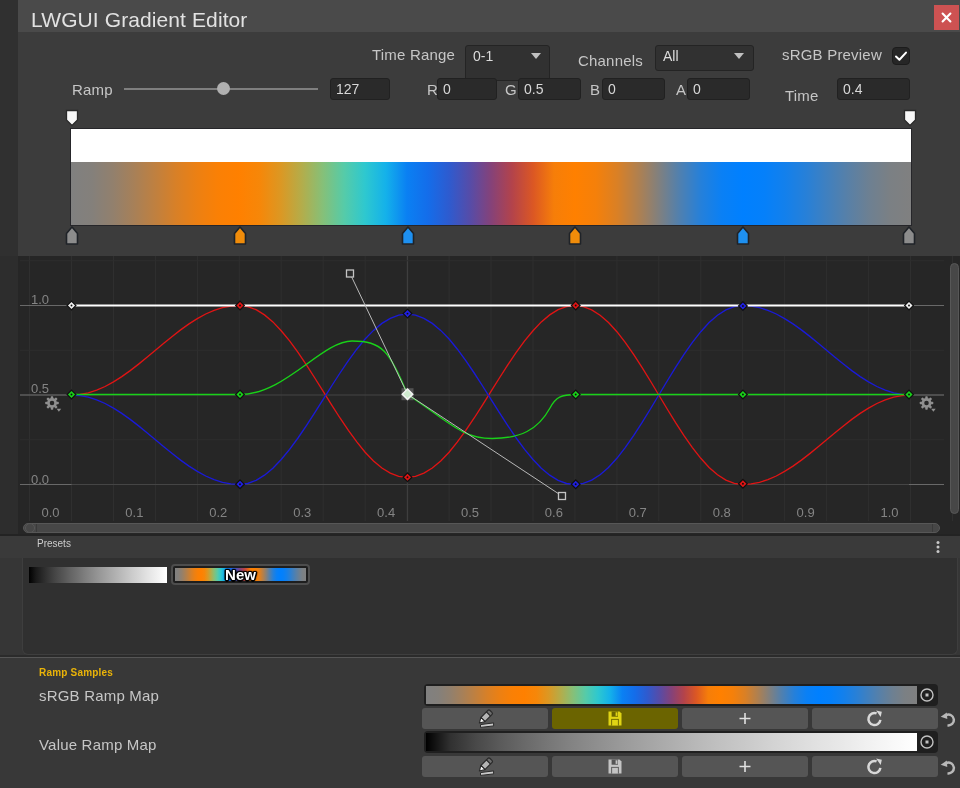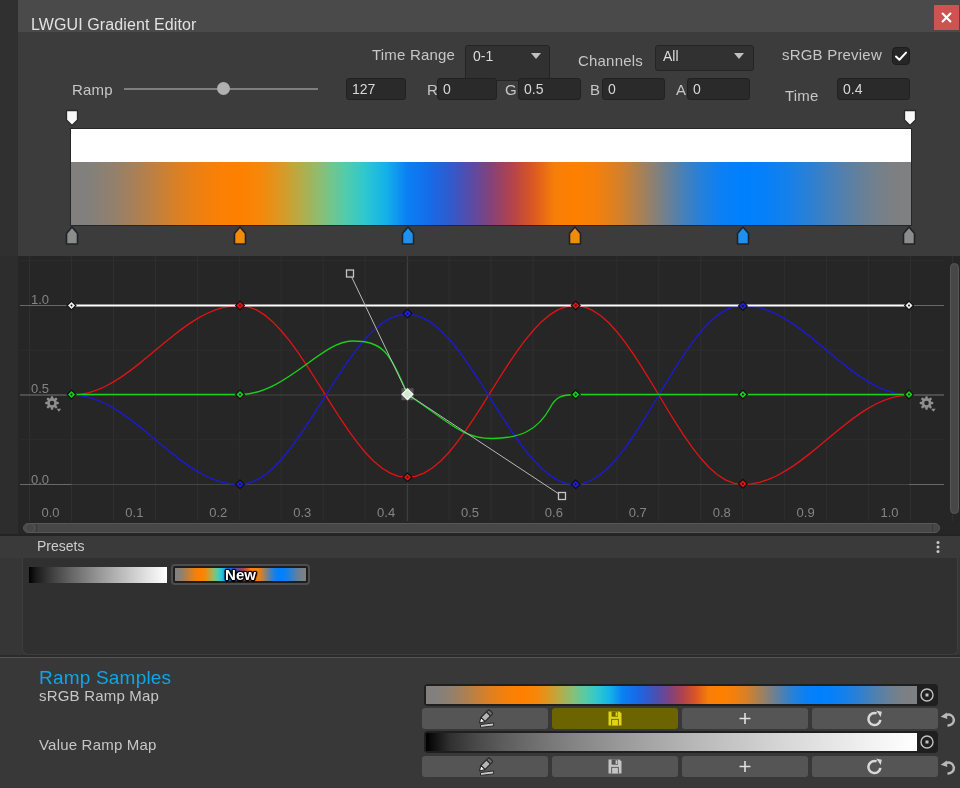--- a/index.html
+++ b/index.html
@@ -5,21 +5,21 @@
 .abs{position:absolute}
 .lbl{color:#c6c6c6;font-size:15px;letter-spacing:0.2px}
 .field{background:#2a2a2a;border:1px solid #212121;border-radius:3px;color:#d8d8d8;font-size:14px;line-height:20px;padding-left:5px}
 .drop{background:#313131;border:1px solid #242424;border-radius:3px;color:#dcdcdc;font-size:14px;line-height:20px;padding-left:7px}
 </style></head>
 <body>
 
 <div class="abs" style="left:0;top:0;width:18px;height:658px;background:#303030"></div>
 
 <div class="abs" style="left:18px;top:0;width:942px;height:32px;background:#4a4a4a"></div>
-<div class="abs" style="left:31px;top:16px;color:#e2e2e2;font-size:16px;letter-spacing:0.1px">LWGUI Gradient Editor</div>
+<div class="abs" style="left:31px;top:8px;color:#e2e2e2;font-size:21px;letter-spacing:0.1px">LWGUI Gradient Editor</div>
 <div class="abs" style="left:934px;top:5px;width:25px;height:25px;background:#cd5252"></div>
 <svg class="abs" style="left:934px;top:5px" width="25" height="25">
     <path d="M8.6 8.6L16.4 16.4M16.4 8.6L8.6 16.4" stroke="#fff" stroke-width="2.1" stroke-linecap="round"></path>
   </svg>
 
 <div class="abs" style="left:18px;top:32px;width:942px;height:224px;background:#3c3c3c"></div>
 
 <div class="abs lbl" style="left:372px;top:46px">Time Range</div>
 <div class="abs drop" style="left:465px;top:45px;width:85px;height:36px">0-1</div>
 <div class="abs" style="left:531px;top:53px;width:0;height:0;border-left:5px solid transparent;border-right:5px solid transparent;border-top:6px solid #c0c0c0"></div>
@@ -28,21 +28,21 @@
 <div class="abs" style="left:734px;top:53px;width:0;height:0;border-left:5px solid transparent;border-right:5px solid transparent;border-top:6px solid #c0c0c0"></div>
 <div class="abs lbl" style="left:782px;top:46px">sRGB Preview</div>
 <div class="abs" style="left:892px;top:47px;width:18px;height:18px;background:#262626;border:1px solid #1c1c1c;border-radius:4px"></div>
 <svg class="abs" style="left:892px;top:47px" width="18" height="18">
     <path d="M4 9.5L7.4 12.8L14 5.6" stroke="#fff" stroke-width="2" fill="none" stroke-linecap="round" stroke-linejoin="round"></path>
   </svg>
 
 <div class="abs lbl" style="left:72px;top:81px">Ramp</div>
 <div class="abs" style="left:124px;top:88px;width:194px;height:2px;background:#7f7f7f"></div>
 <div class="abs" style="left:217px;top:82px;width:13px;height:13px;border-radius:50%;background:#b0b0b0"></div>
-<div class="abs field" style="left:346px;top:78px;width:60px;height:22px">127</div>
+<div class="abs field" style="left:330px;top:78px;width:60px;height:22px">127</div>
 <div class="abs lbl" style="left:427px;top:81px">R</div>
 <div class="abs field" style="left:437px;top:78px;width:60px;height:22px">0</div>
 <div class="abs lbl" style="left:505px;top:81px">G</div>
 <div class="abs field" style="left:518px;top:78px;width:63px;height:22px">0.5</div>
 <div class="abs lbl" style="left:590px;top:81px">B</div>
 <div class="abs field" style="left:602px;top:78px;width:63px;height:22px">0</div>
 <div class="abs lbl" style="left:676px;top:81px">A</div>
 <div class="abs field" style="left:687px;top:78px;width:63px;height:22px">0</div>
 <div class="abs lbl" style="left:785px;top:87px">Time</div>
 <div class="abs field" style="left:837px;top:78px;width:73px;height:22px">0.4</div>
@@ -226,36 +226,36 @@
     </g>
 <rect x="23.5" y="267.5" width="916" height="9" rx="4.5" fill="#474747" stroke="#575757" stroke-width="1"></rect>
     <circle cx="30" cy="272" r="4.5" fill="#474747" stroke="#575757" stroke-width="1"></circle>
     <line x1="36.5" y1="268" x2="36.5" y2="276" stroke="#3a3a3a"></line>
     <line x1="932.5" y1="268" x2="932.5" y2="276" stroke="#3a3a3a"></line>
 <rect x="950.5" y="7.5" width="8" height="250" rx="4" fill="#474747" stroke="#575757" stroke-width="1"></rect>
 </svg>
 
 <div class="abs" style="left:0;top:534px;width:960px;height:2px;background:#232323"></div>
 <div class="abs" style="left:0;top:536px;width:960px;height:22px;background:#3a3a3a"></div>
-<div class="abs" style="left:37px;top:538px;color:#cccccc;font-size:14px">Presets</div>
+<div class="abs" style="left:37px;top:538px;color:#cccccc;font-size:10px">Presets</div>
 <svg class="abs" style="left:932px;top:540px" width="12" height="14">
     <circle cx="6" cy="2.5" r="1.5" fill="#c8c8c8"></circle>
     <circle cx="6" cy="7" r="1.5" fill="#c8c8c8"></circle>
     <circle cx="6" cy="11.5" r="1.5" fill="#c8c8c8"></circle>
   </svg>
 <div class="abs" style="left:0;top:558px;width:960px;height:99px;background:#363636"></div>
 <div class="abs" style="left:22px;top:558px;width:936px;height:97px;background:#303030;border:1px solid #3e3e3e;border-top:none;border-radius:0 0 6px 6px"></div>
 <div class="abs" style="left:0;top:655px;width:960px;height:3px;background:#2b2b2b"></div>
 <div class="abs" style="left:29px;top:567px;width:138px;height:16px;background:linear-gradient(90deg,#000000 0%,#191919 5%,#2a2a2a 10%,#3a3a3a 15%,#494949 20%,#565656 25%,#646464 30%,#707070 35%,#7d7d7d 40%,#898989 45%,#959595 50%,#a0a0a0 55%,#ababab 60%,#b6b6b6 65%,#c1c1c1 70%,#cccccc 75%,#d6d6d6 80%,#e1e1e1 85%,#ebebeb 90%,#f5f5f5 95%,#ffffff 100%)"></div>
 <div class="abs" style="left:171px;top:564px;width:139px;height:21px;background:#1e1e1e;border:2px solid #4d4d4d;border-radius:4px"></div>
 <div class="abs" style="left:175px;top:568px;width:131px;height:13px;background:linear-gradient(90deg,#808080 0.0%,#84807b 2.5%,#92806d 5.0%,#a78058 7.5%,#bf8040 10.0%,#d88027 12.5%,#ec8013 15.0%,#fa8005 17.5%,#ff8000 20.0%,#f68709 22.5%,#db9824 25.0%,#b3ad4b 27.5%,#85c079 30.0%,#56cba8 32.5%,#2ec8cf 35.0%,#14b1ea 37.5%,#0a80f3 40.0%,#146dea 42.5%,#2e5bcf 45.0%,#564ca8 47.5%,#854279 50.0%,#b3434b 52.5%,#db5724 55.0%,#f67e09 57.5%,#ff8000 60.0%,#f5800a 62.5%,#da8025 65.0%,#b0804f 67.5%,#80807f 70.0%,#4f80b0 72.5%,#2580da 75.0%,#0a80f5 77.5%,#0080ff 80.0%,#0580fa 82.5%,#1380ec 85.0%,#2780d8 87.5%,#4080bf 90.0%,#5880a7 92.5%,#6d8092 95.0%,#7b8084 97.5%,#808080 100.0%)"></div>
 <div class="abs" style="left:171px;top:566px;width:139px;text-align:center;color:#ffffff;font-size:15px;font-weight:bold;text-shadow:-1.5px 0 1px #000,1.5px 0 1px #000,0 -1.5px 1px #000,0 1.5px 1px #000,-1px -1px 1px #000,1px 1px 1px #000,-1px 1px 1px #000,1px -1px 1px #000">New</div>
 
 <div class="abs" style="left:0;top:657px;width:960px;height:131px;background:#383838;border-top:1px solid #565656"></div>
-<div class="abs" style="left:39px;top:667px;color:#0ea5e9;font-size:19px;font-weight:normal;letter-spacing:0.2px">Ramp Samples</div>
+<div class="abs" style="left:39px;top:667px;color:#eab308;font-size:10px;font-weight:bold;letter-spacing:0.2px">Ramp Samples</div>
 <div class="abs lbl" style="left:39px;top:687px">sRGB Ramp Map</div>
 <div class="abs lbl" style="left:39px;top:736px">Value Ramp Map</div>
 
 <div class="abs" style="left:424px;top:684px;width:514px;height:22px;background:#1f1f1f;border-radius:4px"></div>
 <div class="abs" style="left:426px;top:686px;width:491px;height:18px;background:linear-gradient(90deg,#808080 0.0%,#84807b 2.5%,#92806d 5.0%,#a78058 7.5%,#bf8040 10.0%,#d88027 12.5%,#ec8013 15.0%,#fa8005 17.5%,#ff8000 20.0%,#f68709 22.5%,#db9824 25.0%,#b3ad4b 27.5%,#85c079 30.0%,#56cba8 32.5%,#2ec8cf 35.0%,#14b1ea 37.5%,#0a80f3 40.0%,#146dea 42.5%,#2e5bcf 45.0%,#564ca8 47.5%,#854279 50.0%,#b3434b 52.5%,#db5724 55.0%,#f67e09 57.5%,#ff8000 60.0%,#f5800a 62.5%,#da8025 65.0%,#b0804f 67.5%,#80807f 70.0%,#4f80b0 72.5%,#2580da 75.0%,#0a80f5 77.5%,#0080ff 80.0%,#0580fa 82.5%,#1380ec 85.0%,#2780d8 87.5%,#4080bf 90.0%,#5880a7 92.5%,#6d8092 95.0%,#7b8084 97.5%,#808080 100.0%)"></div>
 <svg class="abs" style="left:919px;top:687px" width="16" height="16">
     <circle cx="8" cy="8" r="6" fill="none" stroke="#c2c2c2" stroke-width="1.4"></circle>
     <rect x="6.5" y="6.5" width="3" height="3" fill="#c2c2c2"></rect>
   </svg>
 

